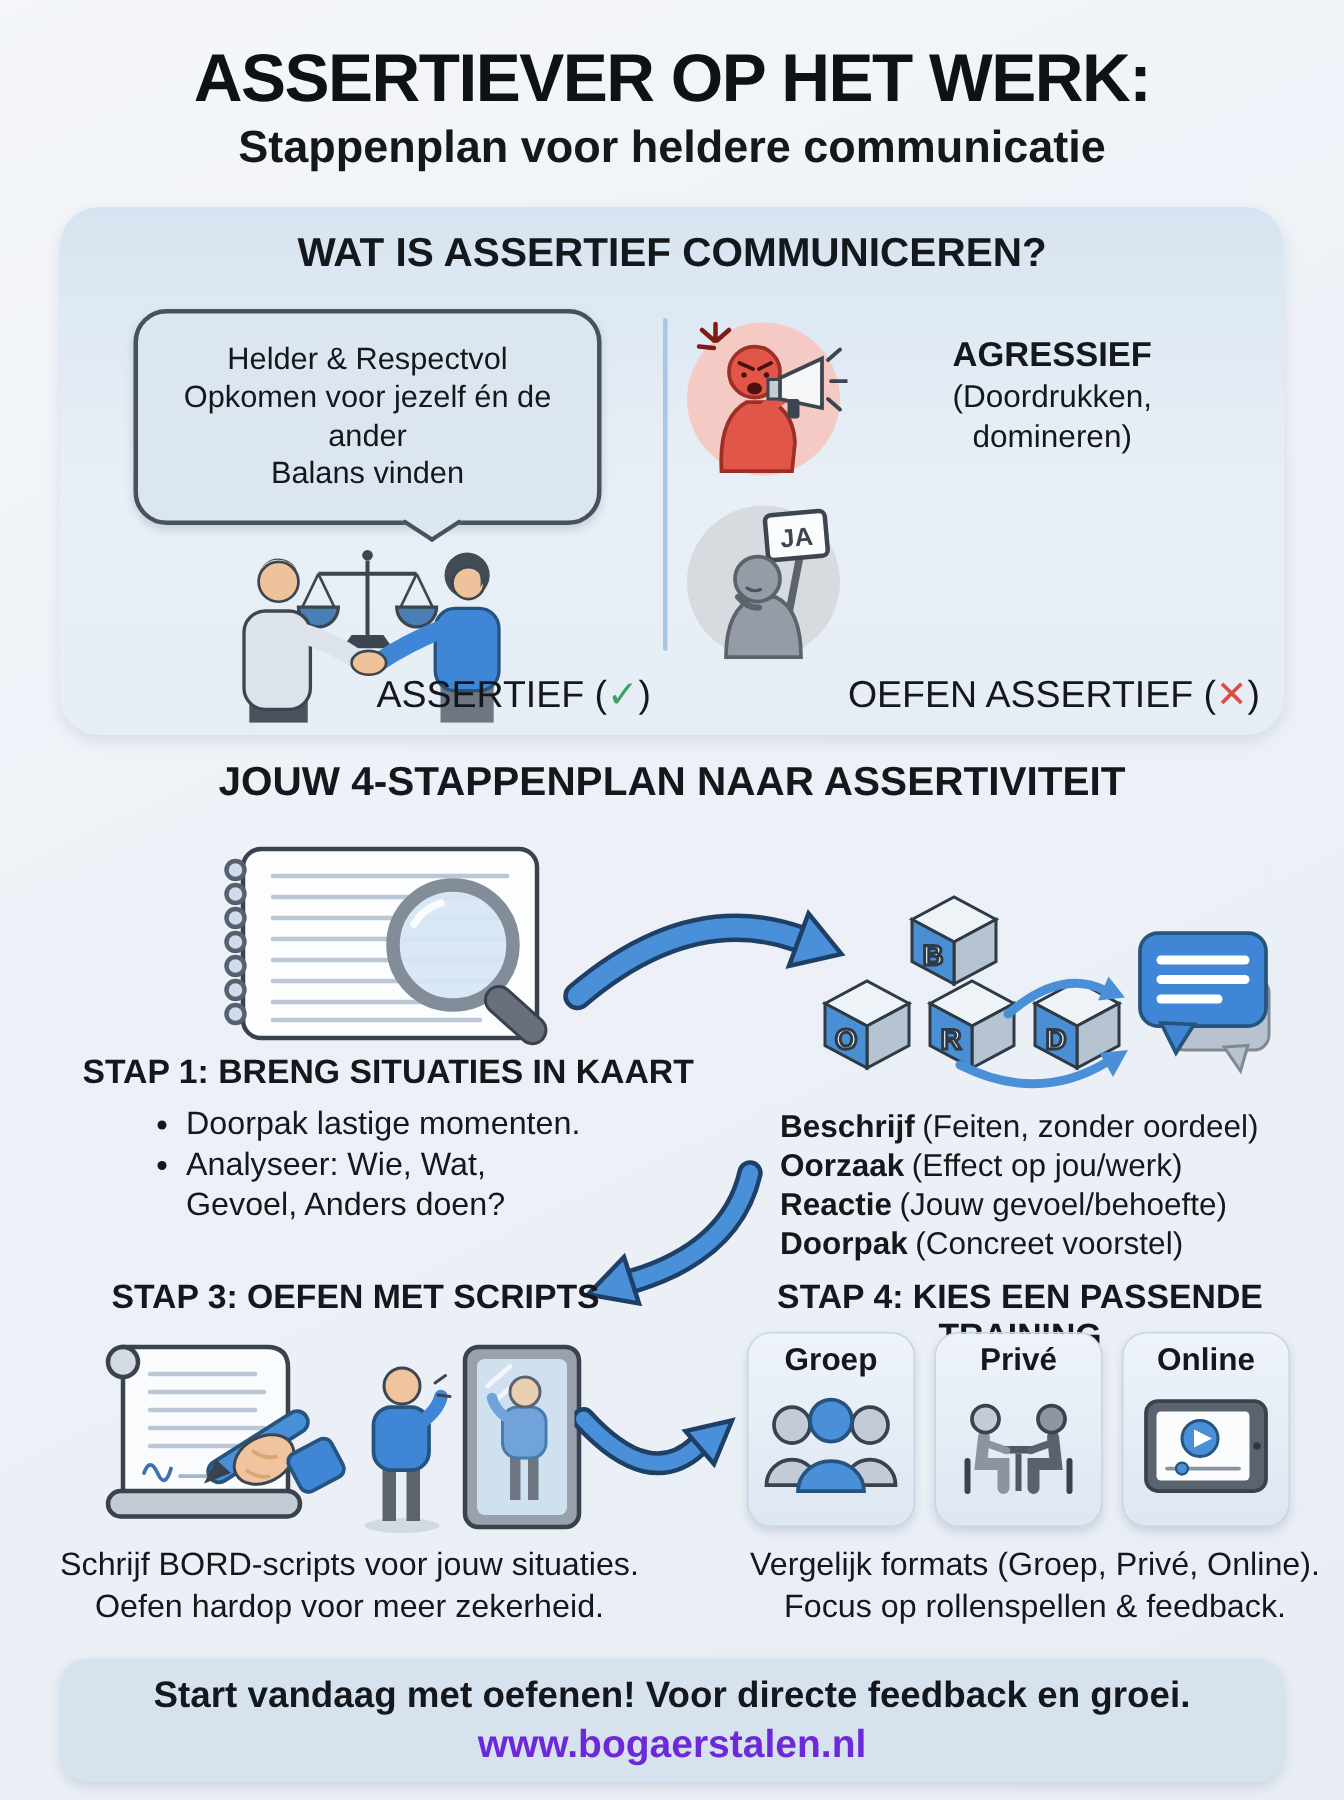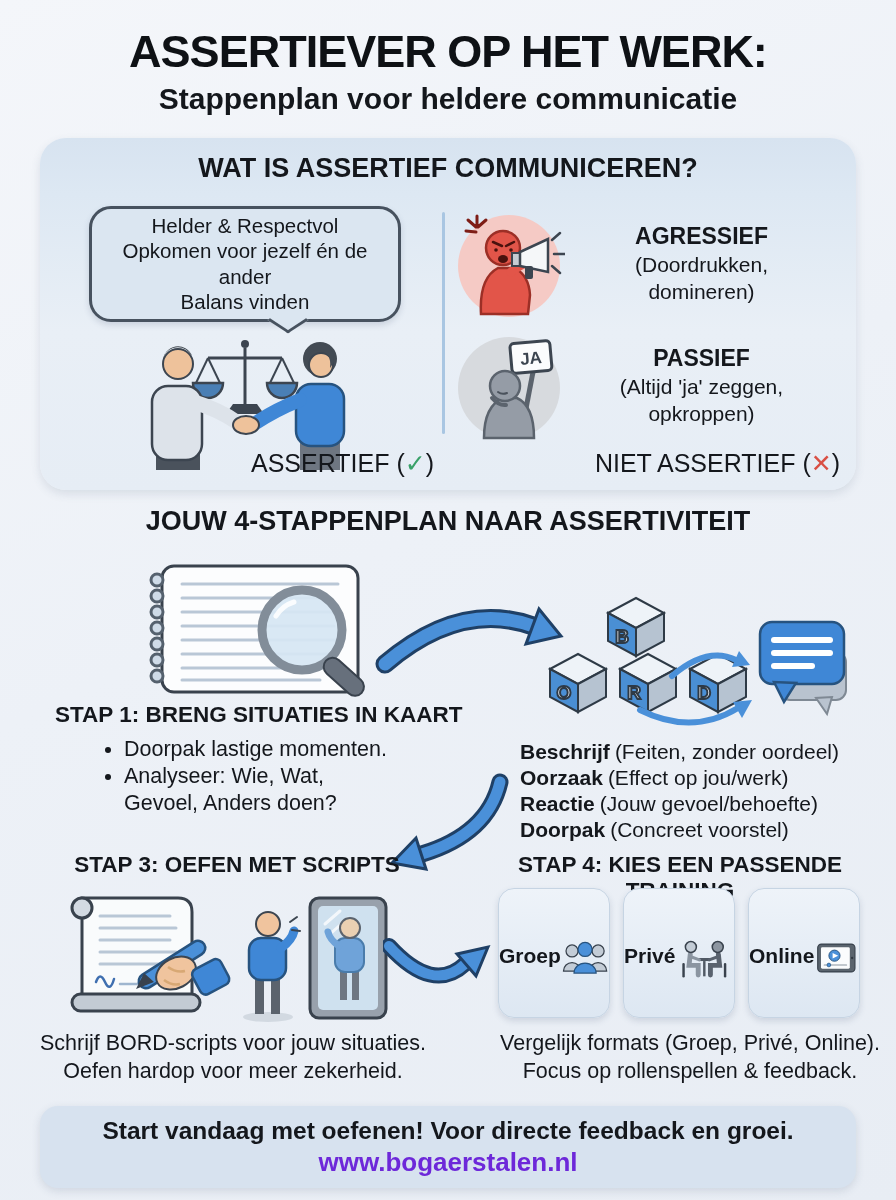--- a/index.html
+++ b/index.html
@@ -17,21 +17,21 @@
   .intro-box { position:absolute; top:138px; left:40px; width:816px; height:352px;
                border-radius:26px; box-shadow:0 4px 10px rgba(70,90,120,.14);
                background:linear-gradient(180deg,#d7e3f0 0%,#dde8f3 16%,#e9eff6 55%,#e6edf5 100%); }
   .intro-heading { padding-top:15px; text-align:center; font-size:27px; font-weight:800; }
   .intro-cols { position:absolute; top:60px; left:16px; right:16px; bottom:6px; display:flex; }
   .col-left { width:378px; display:flex; flex-direction:column; align-items:center; position:relative; }
   .divider { width:3px; border-radius:2px; background:#a9c6e2; margin:14px 8px 50px 8px; }
   .col-right { flex:1; display:flex; flex-direction:column; position:relative; }
 
   .bubble { position:relative; margin-top:8px; width:312px; background:#dbe6f1;
-            border:3px solid #47525f; border-radius:22px; padding:4px 10px;
+            border:3px solid #47525f; border-radius:22px; padding:18px 10px;
             text-align:center; font-size:20.5px; line-height:1.24; box-shadow:0 3px 6px rgba(60,80,110,.18); }
   .bubble::after { content:""; position:absolute; bottom:-13px; left:60%; width:21px; height:21px;
             background:#dbe6f1; border-right:3px solid #47525f; border-bottom:3px solid #47525f;
             transform:rotate(45deg) skew(-12deg,-12deg); }
   .handshake { margin-top:6px; }
   .side-label { position:absolute; bottom:6px; left:0; width:100%; text-align:right;
                 font-size:25px; font-weight:400; }
   .check { color:#3aa169; } .cross { color:#d94f44; }
 
   .ill-row { display:flex; align-items:center; margin-top:10px; gap:6px; }
@@ -58,21 +58,21 @@
   .bord-row .bord-desc { margin-left:5px; }
 
   .caption { top:1030px; font-size:21.5px; line-height:1.3; text-align:center; }
   .caption3 { left:14px; width:438px; }
   .caption4 { left:476px; width:428px; }
 
   .cards { top:888px; left:498px; display:flex; gap:13px; }
   .card { width:112px; height:130px; border-radius:16px; border:1px solid #c6d4e3;
           background:linear-gradient(180deg,#eef3f9 0%,#dde7f2 100%);
           box-shadow:0 3px 6px rgba(70,90,120,.18);
-          display:flex; flex-direction:row; align-items:center; padding-top:6px; }
+          display:flex; flex-direction:column; align-items:center; padding-top:6px; }
   .card-label { font-size:21px; font-weight:800; }
   .card svg { margin-top:3px; }
 
   .footer-box { position:absolute; top:1106px; left:40px; width:816px; height:82px;
                 border-radius:18px; background:#d7e2ef; box-shadow:0 3px 8px rgba(70,90,120,.16);
                 display:flex; flex-direction:column; align-items:center; justify-content:center; }
   .footer-text { font-size:24.5px; font-weight:800; }
   .footer-link { font-size:26px; font-weight:800; color:#6d28d9; text-decoration:none; margin-top:2px; }
 
   svg text { font-family:"Liberation Sans", sans-serif; font-weight:bold; }
@@ -170,29 +170,24 @@
                 <text x="78" y="34" font-size="17" fill="#3c4550" text-anchor="middle">JA</text>
               </g>
             </g>
             <g>
               <path d="M31,108 q0,-32 19,-40 l14,0 q17,8 17,40 z" fill="#959ca6" stroke="#5b636d" stroke-width="2.5"></path>
               <circle cx="52" cy="56" r="15" fill="#959ca6" stroke="#5b636d" stroke-width="2.5"></circle>
               <path d="M45,62 q4,3 9,1" stroke="#4a525c" stroke-width="2" fill="none" stroke-linecap="round"></path>
               <path d="M39,68 q7,8 14,7" stroke="#5b636d" stroke-width="4" fill="none" stroke-linecap="round"></path>
             </g>
           </svg>
-          <div class="ill-text">
-            <div class="ill-title">PASSIEF</div>
-            <div class="ill-desc pre">(Altijd 'ja' zeggen,
-opkroppen)</div>
-          </div>
         </div>
 
         <div class="side-label">
-          <span>NIET ASSERTIEF (</span><span class="cross">✕</span><span>)</span>
+          <span>OEFEN ASSERTIEF (</span><span class="cross">✕</span><span>)</span>
         </div>
       </div>
     </div>
   </section>
 
   <div class="plan-heading">JOUW 4-STAPPENPLAN NAAR ASSERTIVITEIT</div>
 
   <svg class="abs" style="top:560px;left:120px;" width="275" height="140" viewBox="0 0 275 140">
     <g>
       <rect x="42" y="6" width="196" height="126" rx="12" fill="#fcfdfe" stroke="#39424d" stroke-width="3"></rect>

